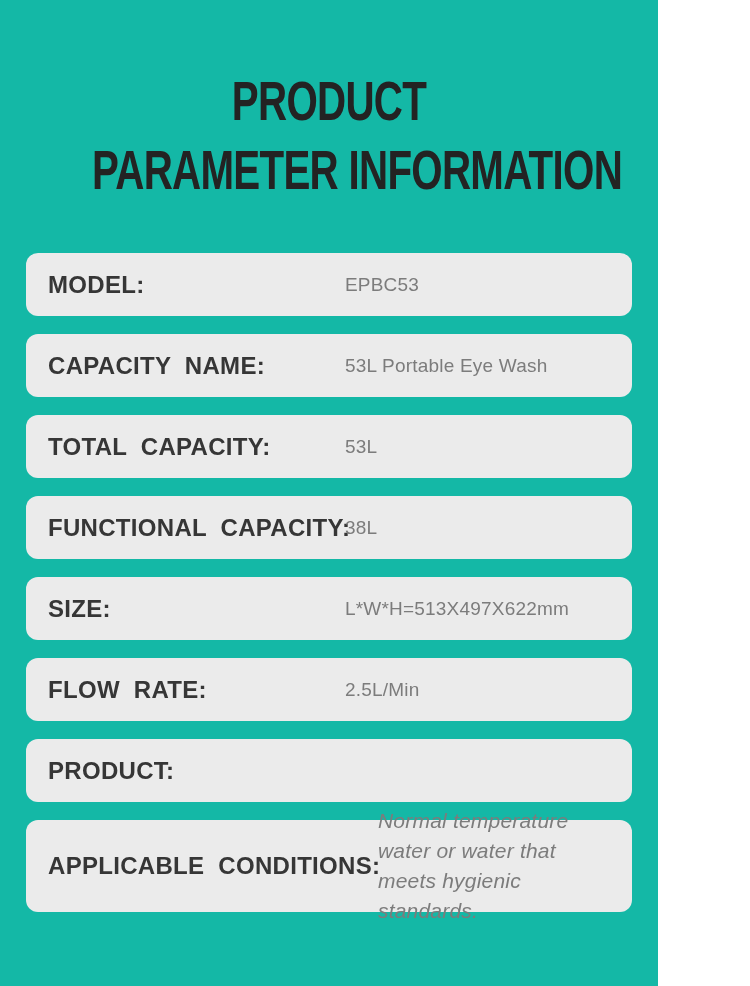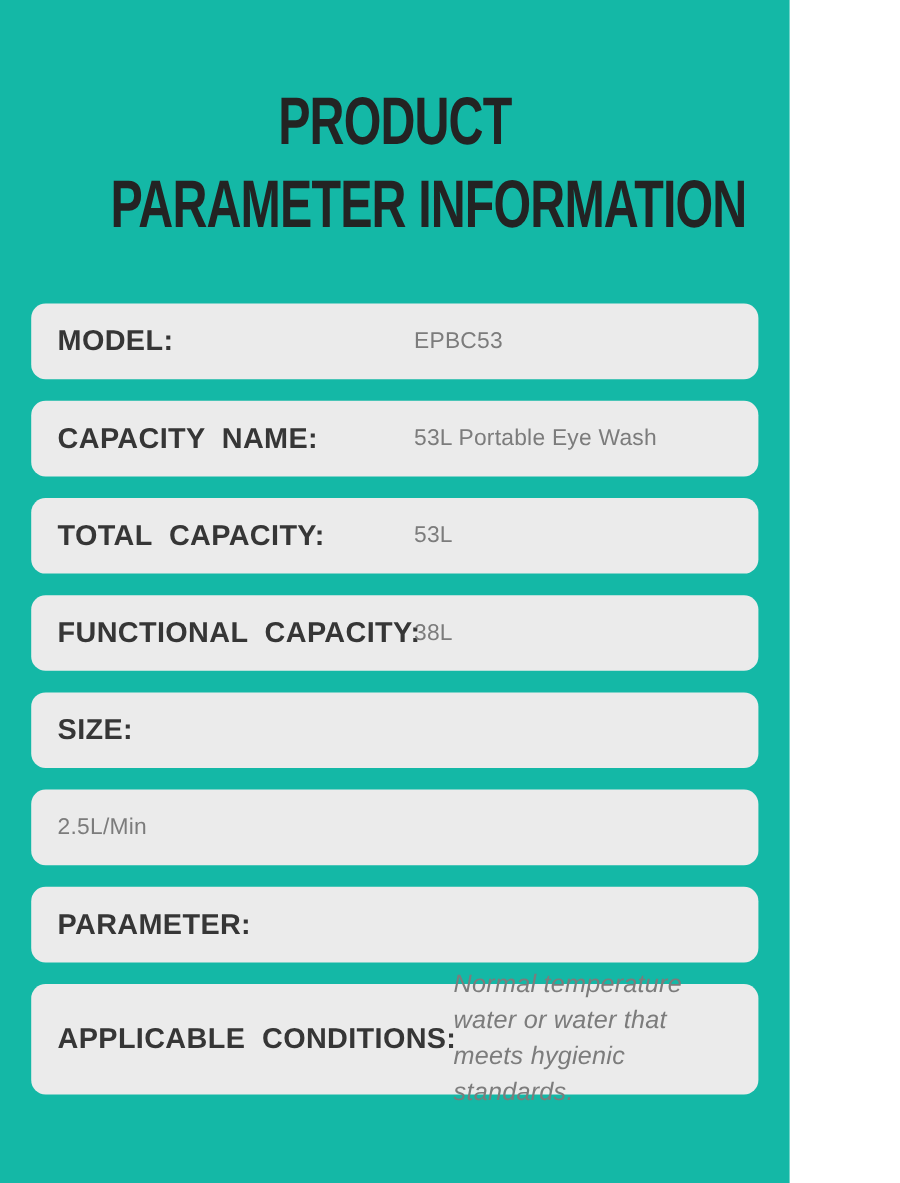--- a/index.html
+++ b/index.html
@@ -106,28 +106,30 @@
       <span class="param-value">53L</span>
     </div>
 
     <div class="row">
       <span class="param-label">FUNCTIONAL CAPACITY:</span>
       <span class="param-value">38L</span>
     </div>
 
     <div class="row">
       <span class="param-label">SIZE:</span>
+      <span class="param-value">L*W*H=513X497X622mm</span>
     </div>
 
     <div class="row">
+      <span class="param-label">FLOW RATE:</span>
       <span class="param-value">2.5L/Min</span>
     </div>
 
     <div class="row">
-      <span class="param-label">PARAMETER:</span>
+      <span class="param-label">PRODUCT:</span>
     </div>
 
     <div class="row row-tall">
       <span class="param-label">APPLICABLE CONDITIONS:</span>
       <span class="param-value param-value-small">Normal temperature water or water that meets hygienic standards.</span>
     </div>
 
   </div>
 </div>
 

